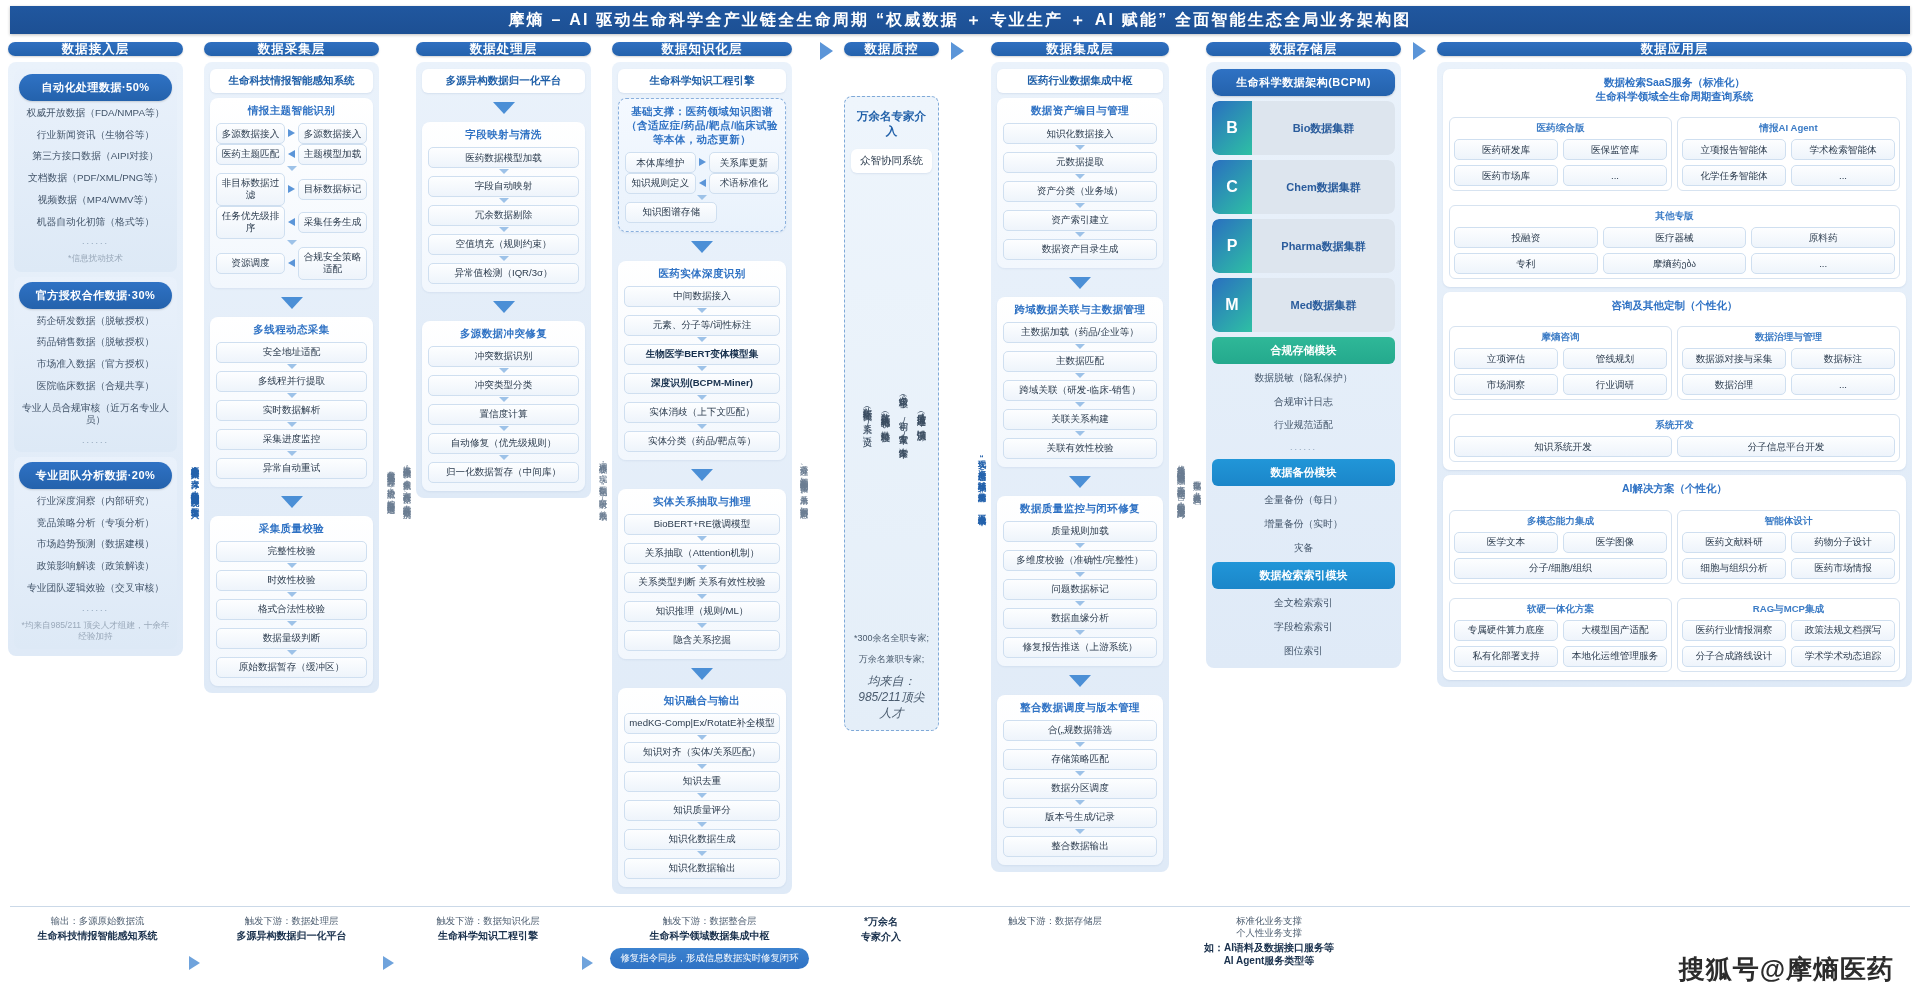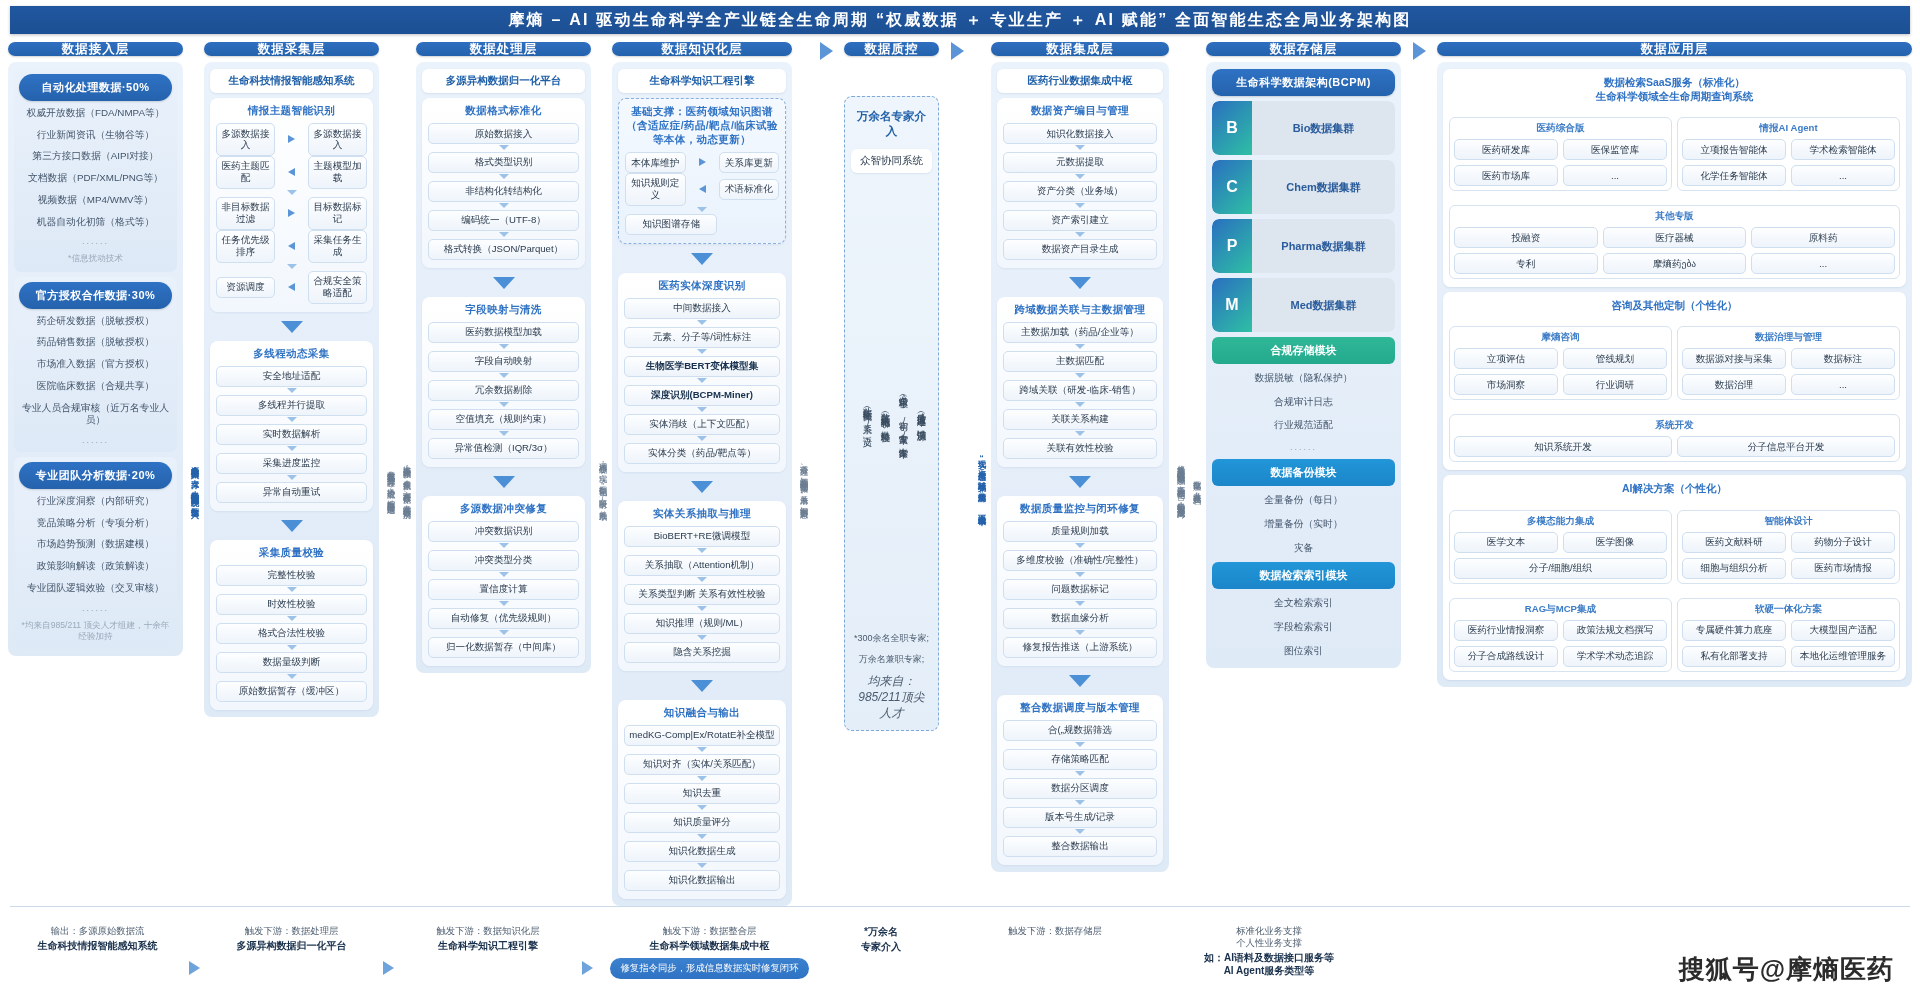--- a/index.html
+++ b/index.html
@@ -94,21 +94,21 @@
     border-top:5px solid #9dc2e8;
   }
   .bigdown{
     width:0;height:0;margin:4px auto 3px auto;
     border-left:11px solid transparent;border-right:11px solid transparent;
     border-top:12px solid #4b8fd6;
   }
   .plaintext{text-align:center;color:#43556a;font-size:9.8px;padding:3px 2px;line-height:1.3;}
   .dots{text-align:center;color:#8fa3b8;font-size:9px;letter-spacing:2px;padding:2px 0;}
   .note{text-align:center;color:#9aa9ba;font-size:8.6px;line-height:1.3;padding:2px;}
-  .pairrow{display:flex;align-items:center;gap:13px;}
+  .pairrow{display:flex;align-items:center;gap:3px;}
   .pairrow .chip{flex:1;}
   .ar{width:0;height:0;border-top:4.5px solid transparent;border-bottom:4.5px solid transparent;flex:none;}
   .ar.r{border-left:7px solid #5b95d8;}
   .ar.l{border-right:7px solid #5b95d8;}
   .subpanel{
     background:linear-gradient(180deg,#e9f1fb 0%,#dde9f6 100%);
     border-radius:7px;padding:5px;display:flex;flex-direction:column;gap:3px;
   }
   
   .cluster{display:flex;align-items:stretch;gap:0;border-radius:7px;overflow:hidden;height:54px;}
@@ -139,21 +139,21 @@
   }
   .appcard .atitle{text-align:center;color:#2f72c4;font-size:10.5px;font-weight:bold;line-height:1.35;}
   .grid2{display:grid;grid-template-columns:1fr 1fr;gap:5px;}
   .grid3{display:grid;grid-template-columns:1fr 1fr 1fr;gap:5px;}
   .subbox{border:1px solid #d7e3f0;border-radius:6px;padding:4px;display:flex;flex-direction:column;gap:4px;}
   .subbox .stitle{text-align:center;color:#3c7cc6;font-size:9.6px;font-weight:bold;}
   
   .footer{
     margin:4px 10px 0 10px;
     border-top:1.4px solid #cbd9e8;
-    padding-top:16px;
+    padding-top:6px;
     display:flex;align-items:flex-start;gap:4px;
     height:92px;
   }
   .fcol{display:flex;flex-direction:column;align-items:center;justify-content:flex-start;gap:2px;padding-top:2px;}
   .fline{font-size:9.4px;color:#4a5b6e;text-align:center;line-height:1.3;}
   .fline.b{font-weight:bold;color:#19304c;font-size:10px;}
   .farrow{
     width:0;height:0;align-self:center;margin-top:14px;
     border-top:7px solid transparent;border-bottom:7px solid transparent;
     border-left:11px solid #6fa3dc;flex:none;
@@ -275,32 +275,20 @@
     </div>
   </div>
 
   <div class="vtext">分布式数据接入网关（支持高并发、多协议适配，按数据类型分配接入通道）</div>
   <div class="vtext">输出高质量原始数据，含采集数据、官方授权合作数据、专业团队分析数据（清洗）</div>
 
   <div class="col" style="width:175px">
     <div class="colhead">数据处理层</div>
     <div class="colbody">
       <div class="whitecard">多源异构数据归一化平台</div>
-      <div class="group">
-        <div class="grouptitle">数据格式标准化</div>
-        <div class="chip">原始数据接入</div>
-        <div class="dn"></div>
-        <div class="chip">格式类型识别</div>
-        <div class="dn"></div>
-        <div class="chip">非结构化转结构化</div>
-        <div class="dn"></div>
-        <div class="chip">编码统一（UTF-8）</div>
-        <div class="dn"></div>
-        <div class="chip">格式转换（JSON/Parquet）</div>
-      </div>
       <div class="bigdown"></div>
       <div class="group">
         <div class="grouptitle">字段映射与清洗</div>
         <div class="chip">医药数据模型加载</div>
         <div class="dn"></div>
         <div class="chip">字段自动映射</div>
         <div class="dn"></div>
         <div class="chip">冗余数据剔除</div>
         <div class="dn"></div>
         <div class="chip">空值填充（规则约束）</div>
@@ -605,35 +593,35 @@
             <div class="grid2">
               <div class="chip">医药文献科研</div>
               <div class="chip">药物分子设计</div>
               <div class="chip">细胞与组织分析</div>
               <div class="chip">医药市场情报</div>
             </div>
           </div>
         </div>
         <div class="grid2">
           <div class="subbox">
+            <div class="stitle">软硬一体化方案</div>
+            <div class="grid2">
+              <div class="chip">专属硬件算力底座</div>
+              <div class="chip">大模型国产适配</div>
+              <div class="chip">私有化部署支持</div>
+              <div class="chip">本地化运维管理服务</div>
+            </div>
+          </div>
+          <div class="subbox">
             <div class="stitle">RAG与MCP集成</div>
             <div class="grid2">
               <div class="chip">医药行业情报洞察</div>
               <div class="chip">政策法规文档撰写</div>
               <div class="chip">分子合成路线设计</div>
               <div class="chip">学术学术动态追踪</div>
-            </div>
-          </div>
-          <div class="subbox">
-            <div class="stitle">软硬一体化方案</div>
-            <div class="grid2">
-              <div class="chip">专属硬件算力底座</div>
-              <div class="chip">大模型国产适配</div>
-              <div class="chip">私有化部署支持</div>
-              <div class="chip">本地化运维管理服务</div>
             </div>
           </div>
         </div>
       </div>
 
     </div>
   </div>
 
 </div>
 

